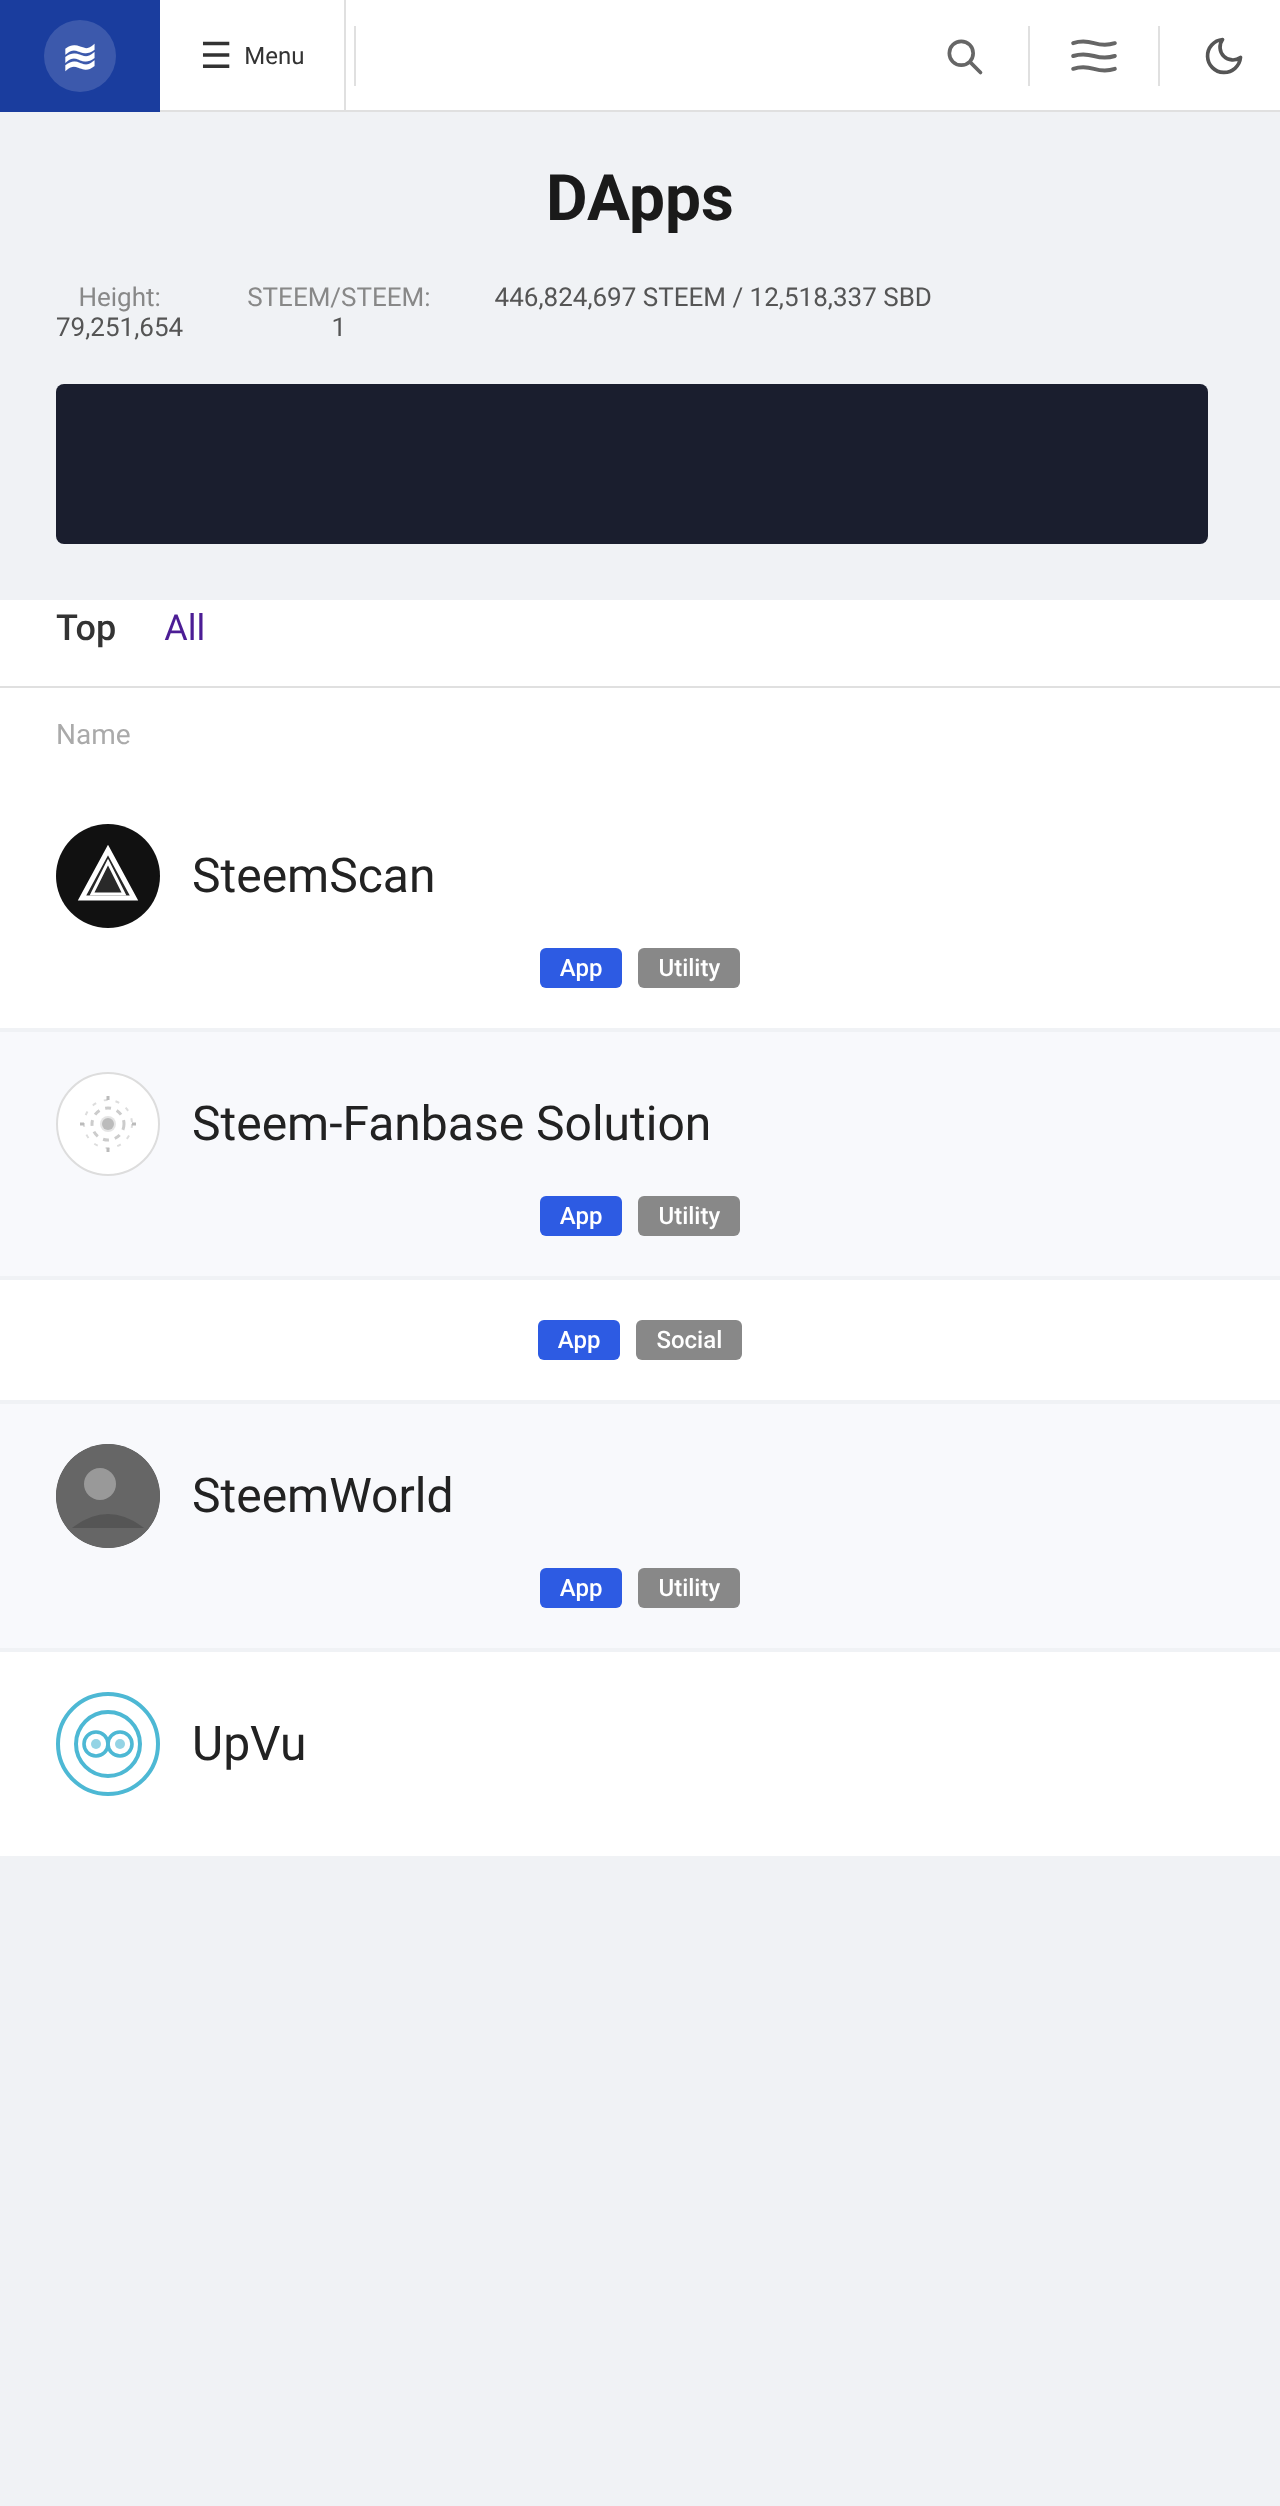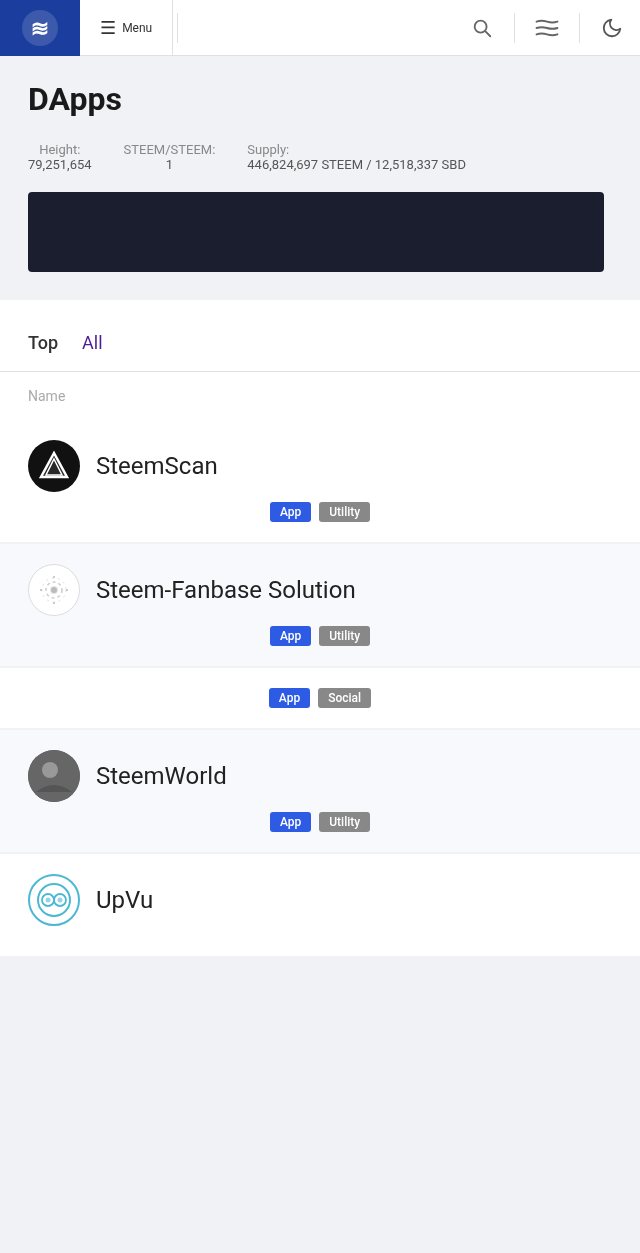--- a/index.html
+++ b/index.html
@@ -74,20 +74,21 @@
 
     
     .page-title-area {
       background: #f0f2f5;
       padding: 24px 28px 16px 28px;
     }
     .page-title {
       font-size: 32px;
       font-weight: 700;
       color: #1a1a1a;
+      text-align: center;
     }
 
     
     .stats-bar {
       background: #f0f2f5;
       padding: 8px 28px 20px 28px;
       display: flex;
       gap: 32px;
       align-items: flex-start;
     }
@@ -120,21 +121,21 @@
 
     
     .tabs-section {
       background: #fff;
       padding: 0 28px;
       margin: 0 0 0 0;
     }
     .tabs-row {
       display: flex;
       gap: 24px;
-      padding-top: 32px;
+      padding-top: 4px;
     }
     .tab-item {
       font-size: 18px;
       color: #4c1d95;
       cursor: pointer;
       padding-bottom: 16px;
       border-bottom: 2px solid transparent;
     }
     .tab-item.active {
       color: #333;
@@ -306,21 +307,20 @@
 <div class="stats-bar">
   <div class="stat-item">
     <span class="stat-label">Height:</span>
     <span class="stat-value">79,251,654</span>
   </div>
   <div class="stat-item">
     <span class="stat-label">STEEM/STEEM:</span>
     <span class="stat-value">1</span>
   </div>
   <div class="stat-supply">
-    <span class="stat-label">Supply:</span>
     <span class="stat-value">446,824,697 STEEM / 12,518,337 SBD</span>
   </div>
 </div>
 
 <div class="banner"></div>
 
 <div class="tabs-section">
   <div class="tabs-row">
     <span class="tab-item active">Top</span>
     <span class="tab-item">All</span>

